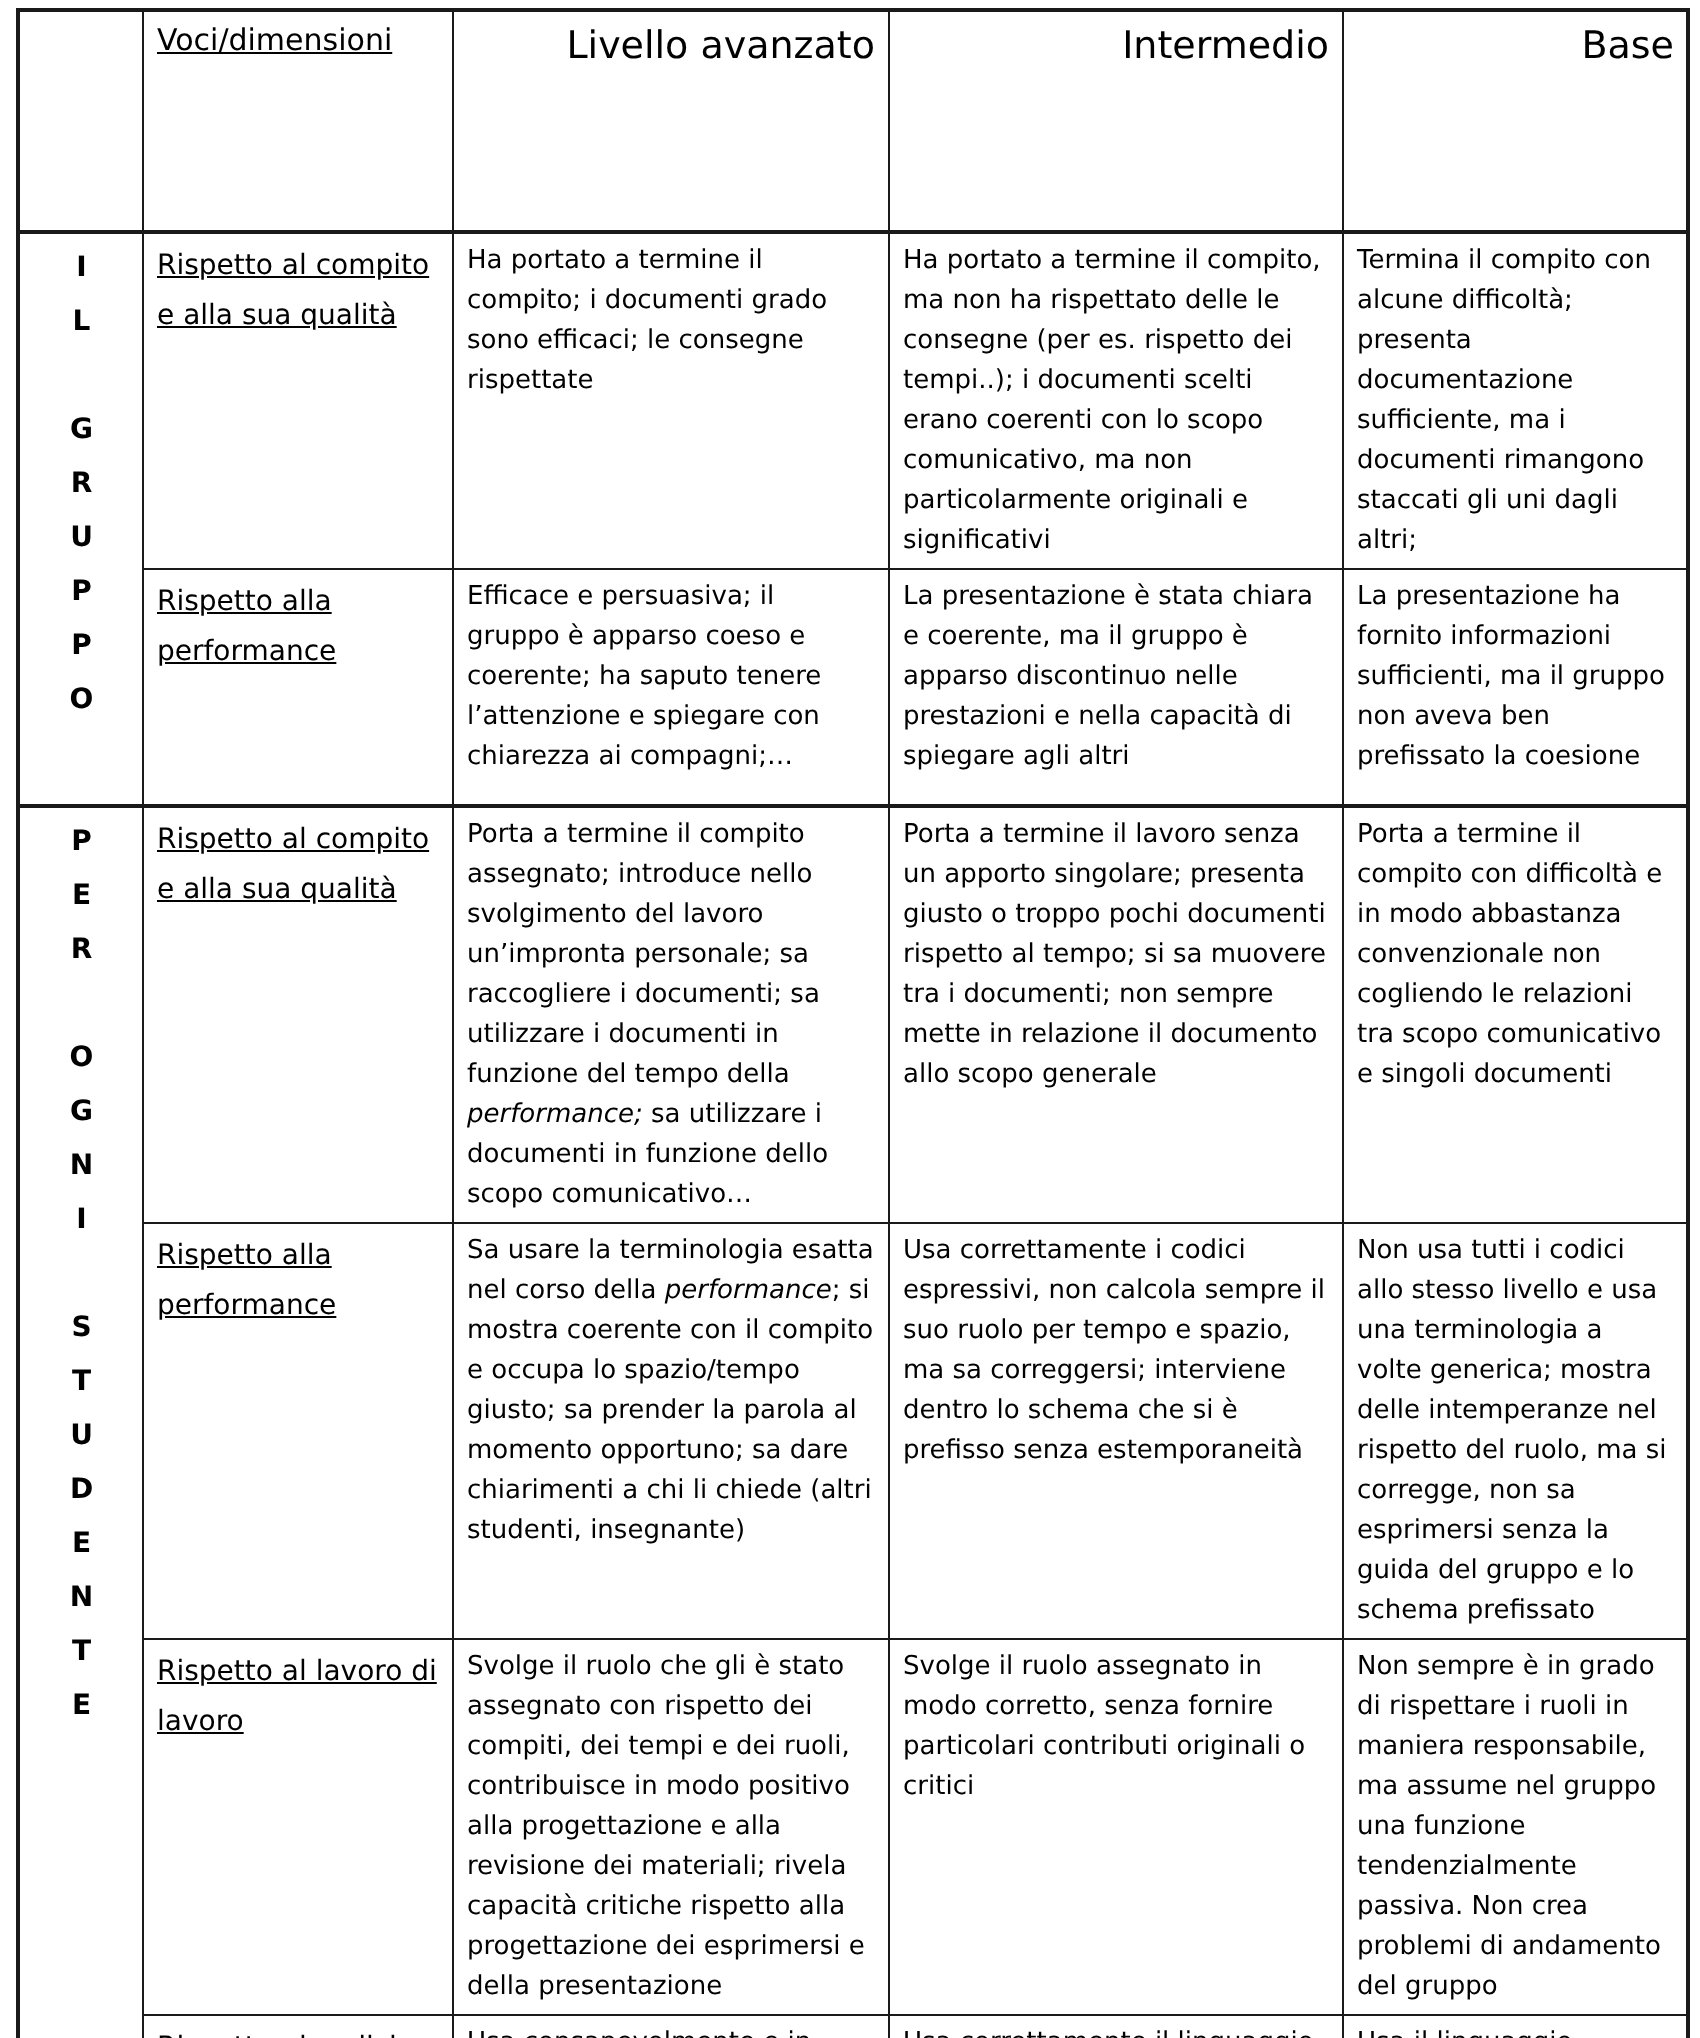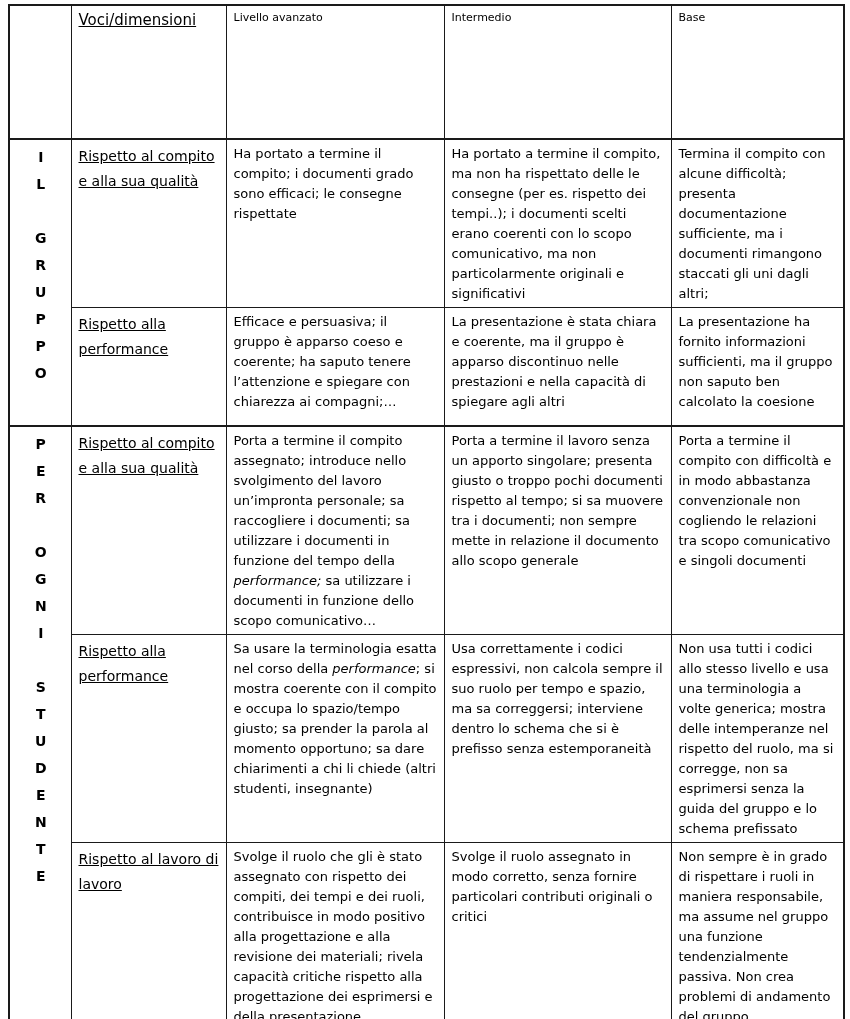--- a/index.html
+++ b/index.html
@@ -22,22 +22,22 @@
     overflow:hidden;
   }
   tr.group-start td{border-top:2px solid #1a1a1a;}
   tr.header-row td{border-bottom:2px solid #1a1a1a;}
 
   
   td.corner{}
   td.dim-head{font-size:15px;line-height:1.4;}
   td.dim-head span{text-decoration:underline;}
   td.level-head{
-    text-align:left;vertical-align:middle;
-    font-size:11px;line-height:1.4;
+    text-align:right;vertical-align:middle;
+    font-size:19px;line-height:1.4;
   }
 
   
   td.group-label{
     text-align:center;
     font-weight:bold;
     font-size:14px;
     line-height:27px;
     white-space:pre-line;
     padding-top:7px;
@@ -59,21 +59,21 @@
   <table class="rubric">
     <colgroup>
       <col style="width:62px">
       <col style="width:155px">
       <col style="width:218px">
       <col style="width:227px">
       <col style="width:173px">
     </colgroup>
 
     <tbody>
-        <tr class="header-row" style="height:134px">
+        <tr class="header-row" style="height:111px">
       <td class="corner"></td>
       <td class="dim-head"><span>Voci/dimensioni</span></td>
       <td class="level-head"><span>Livello avanzato</span></td>
       <td class="level-head"><span>Intermedio</span></td>
       <td class="level-head"><span>Base</span></td>
     </tr>
 
     <tr class="group-start" style="height:152px">
       <td class="group-label" rowspan="2">I
 L
@@ -86,21 +86,21 @@
 O</td>
       <td class="dim-cell"><span>Rispetto al compito e alla sua qualità</span></td>
       <td class="desc"><span>Ha  portato a termine il compito; i documenti grado sono efficaci; le consegne rispettate</span></td>
       <td class="desc"><span>Ha portato a termine il compito, ma non ha rispettato delle le consegne (per es. rispetto dei tempi..); i documenti scelti erano coerenti con lo scopo comunicativo, ma non particolarmente originali e significativi</span></td>
       <td class="desc"><span>Termina il compito con alcune difficoltà; presenta documentazione sufficiente, ma i documenti rimangono staccati gli uni dagli altri;</span></td>
     </tr>
     <tr style="height:118px">
       <td class="dim-cell"><span>Rispetto alla performance</span></td>
       <td class="desc"><span>Efficace e persuasiva; il gruppo è apparso coeso e coerente; ha saputo tenere l’attenzione e spiegare con chiarezza ai compagni;…</span></td>
       <td class="desc"><span>La presentazione è stata chiara e coerente, ma il gruppo è apparso discontinuo nelle prestazioni e nella capacità di spiegare agli altri</span></td>
-      <td class="desc"><span>La presentazione ha fornito informazioni sufficienti, ma il gruppo non saputo ben calcolato la coesione</span></td>
+      <td class="desc"><span>La presentazione ha fornito informazioni sufficienti, ma il gruppo non aveva ben prefissato la coesione</span></td>
     </tr>
 
     <tr class="group-start" style="height:182px">
       <td class="group-label" rowspan="4">P
 E
 R
 
 O
 G
 N

